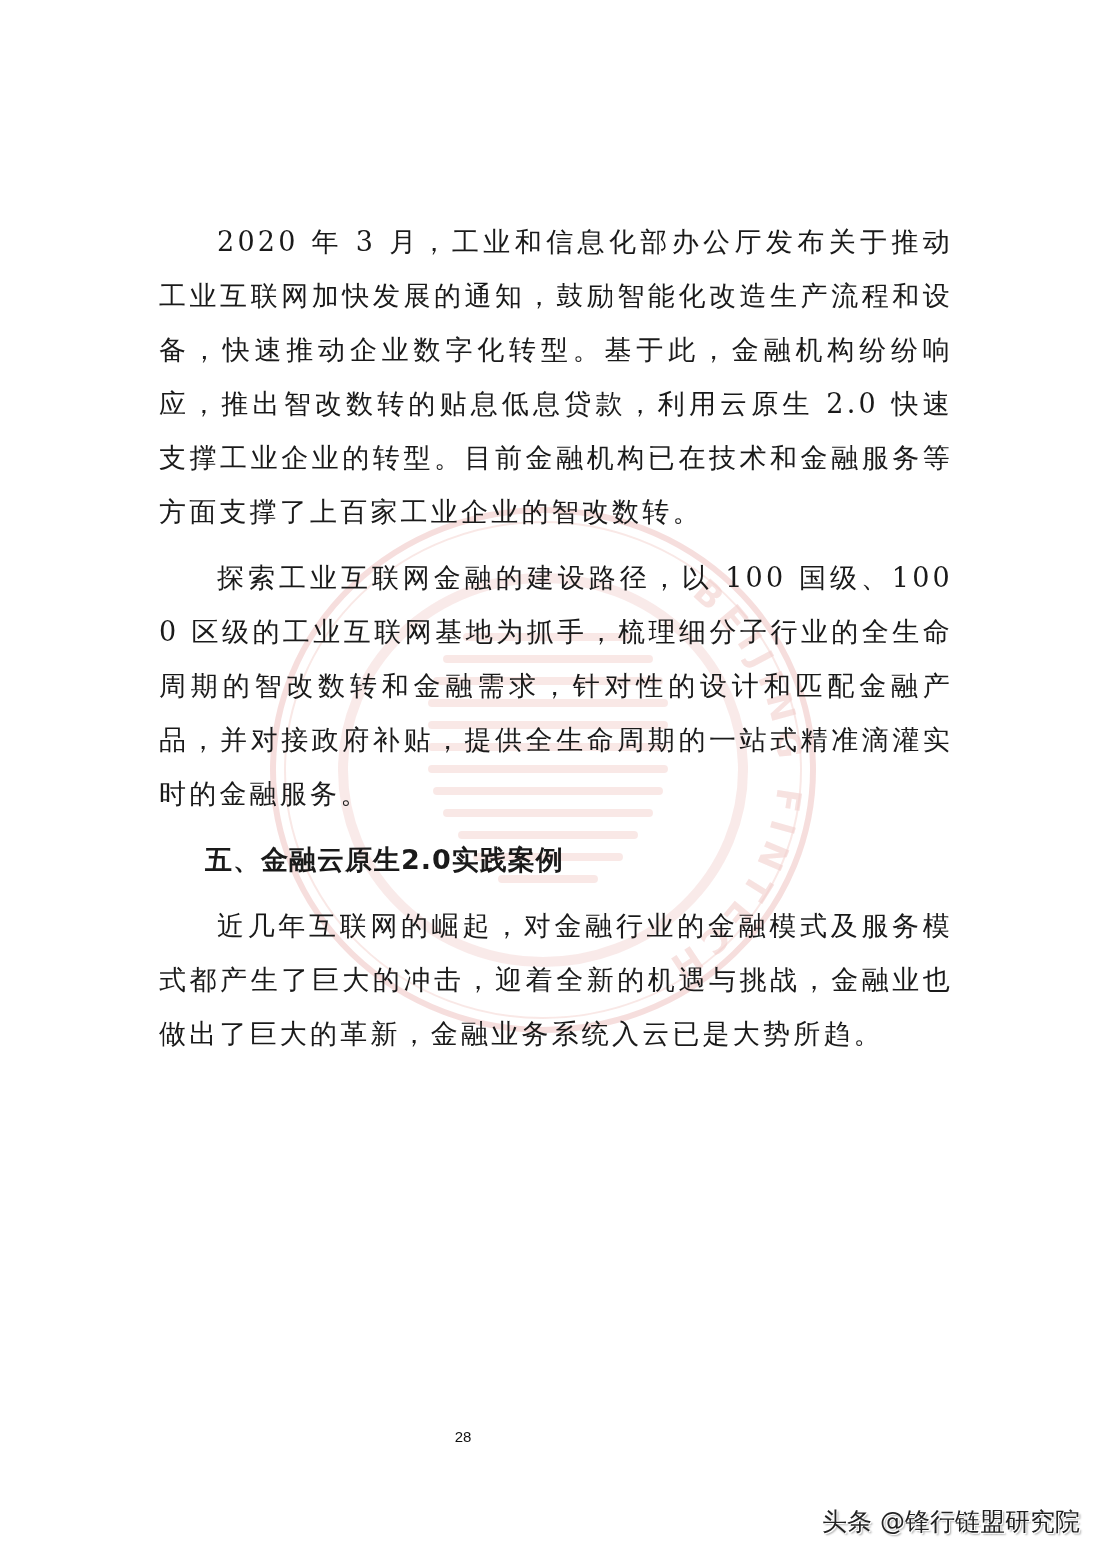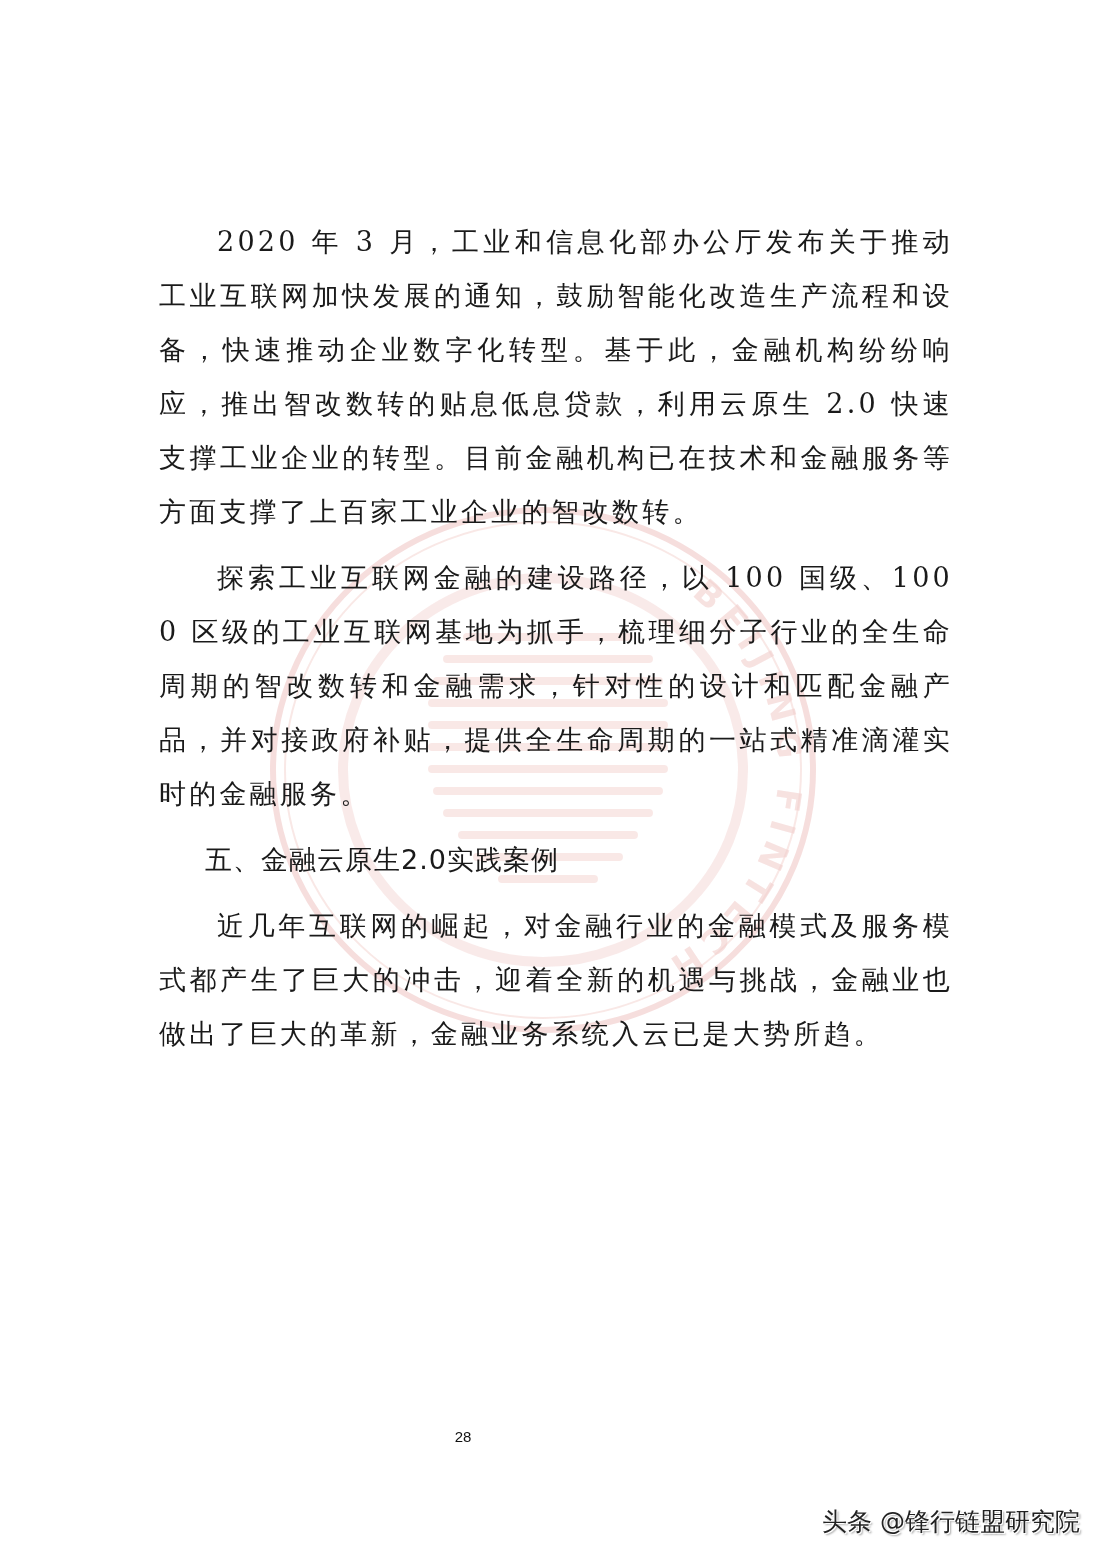--- a/index.html
+++ b/index.html
@@ -48,21 +48,21 @@
       letter-spacing: 3.2px;
       text-align: justify;
       text-indent: 58px;
       word-break: break-all;
     }
     .heading {
       margin: 0;
       font-family: "DejaVu Sans", "Liberation Sans", sans-serif;
       font-size: 27px;
       line-height: 54px;
-      font-weight: normal;
+      font-weight: bold;
       padding-left: 58px;
       letter-spacing: 1px;
     }
     .heading.h2 { padding-left: 58px; letter-spacing: 2px; }
     .heading.h3 { padding-left: 58px; letter-spacing: 2px; }
 
     .page-number {
       position: absolute;
       left: 0;
       width: 926px;

